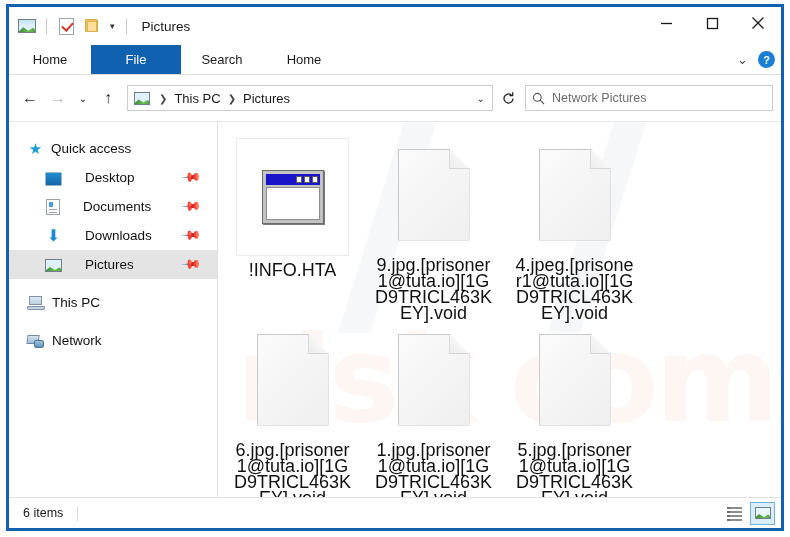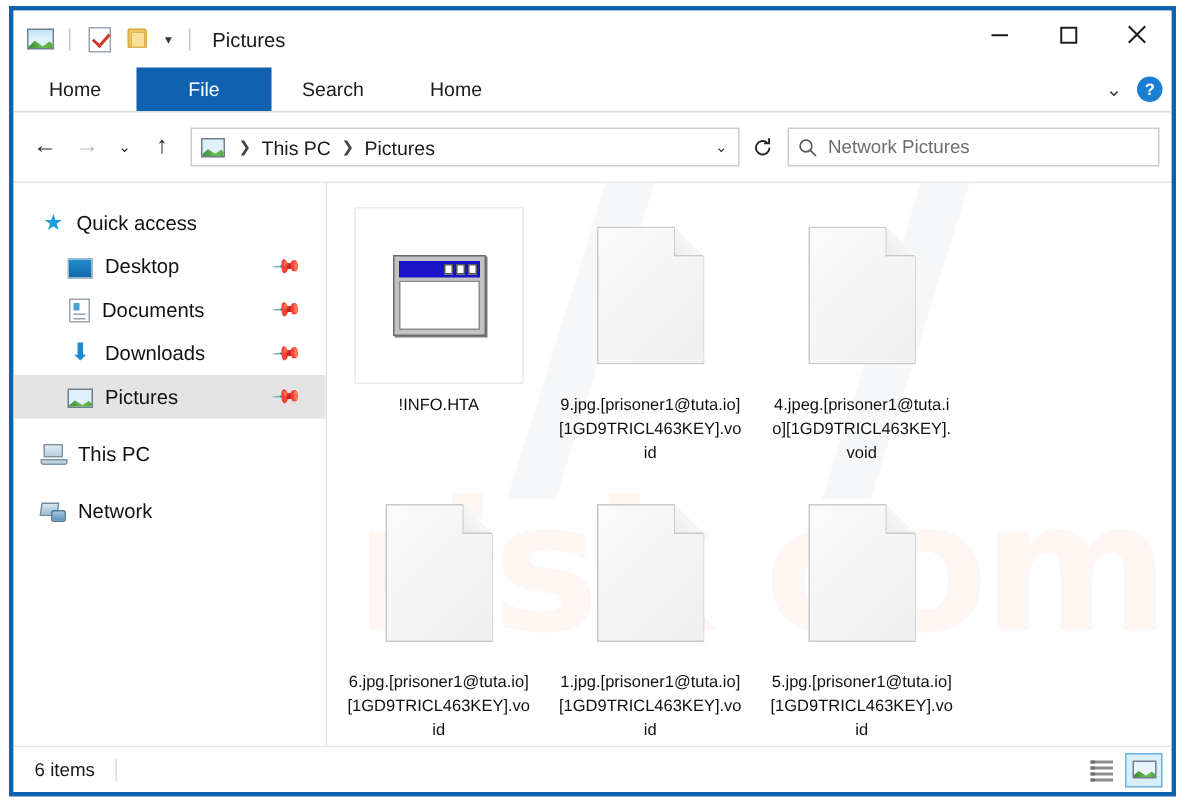--- a/index.html
+++ b/index.html
@@ -293,21 +293,21 @@
     display: flex;
     align-items: center;
     padding-right: 12px;
     font-size: 13.5px;
     color: #111111;
     position: relative;
   }
   .navitem.selected { background: #e4e4e4; }
   .navitem .lbl { white-space: nowrap; }
   .navitem.lvl0 { padding-left: 18px; gap: 7px; }
-  .navitem.lvl1 { padding-left: 36px; gap: 8px; }
+  .navitem.lvl1 { padding-left: 36px; gap: 23px; }
   .pin {
     position: absolute;
     right: 18px;
     color: #9b9b9b;
     font-size: 13px;
     transform: rotate(42deg);
   }
   .gap { height: 9px; }
 
   .ico { width: 17px; height: 17px; flex: none; position: relative; }
@@ -417,21 +417,21 @@
     display: flex;
     align-items: center;
     justify-content: center;
     box-sizing: border-box;
   }
   .thumb.framed { border: 1px solid #eceaea; }
   .fname {
     margin-top: 6px;
     width: 124px;
     text-align: center;
-    font-size: 11px;
+    font-size: 18px;
     line-height: 16px;
     color: #101010;
     word-break: break-all;
   }
 
   
   .hta {
     width: 62px; height: 54px;
     background: #c3c3c3;
     border: 1px solid #6a6a6a;

